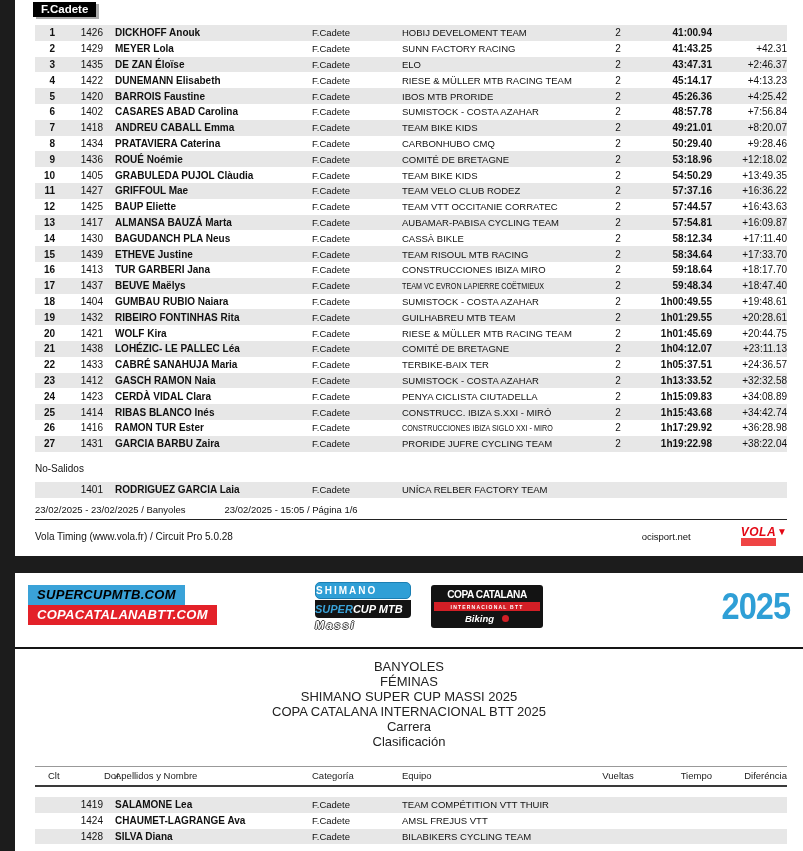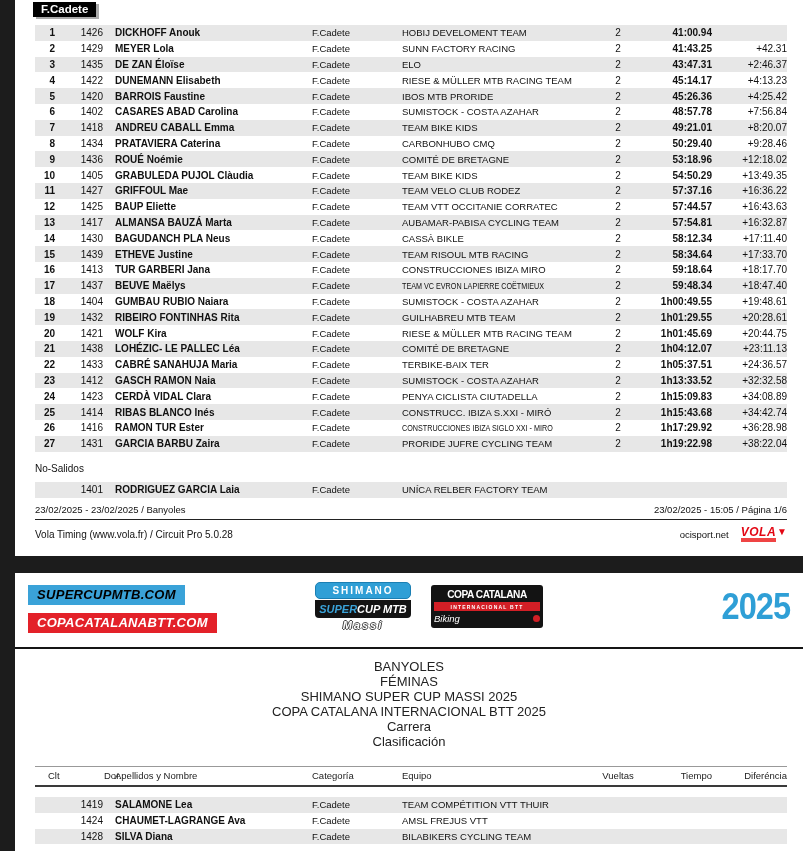--- a/index.html
+++ b/index.html
@@ -29,45 +29,45 @@
   .c-cat{width:90px;margin-left:12px;font-size:9.5px;flex:none;}
   .c-team{width:196px;font-size:9.5px;flex:none;}
   .c-laps{width:40px;text-align:center;flex:none;}
   .c-time{width:74px;text-align:right;font-weight:bold;flex:none;}
   .c-diff{width:75px;text-align:right;flex:none;}
   .condensed{font-size:9px;transform:scaleX(0.8);transform-origin:0 50%;}
 
   .ns-label{position:absolute;left:20px;top:463px;font-size:10px;}
   #p1-ns-row{position:absolute;left:20px;top:482px;}
 
-  .f-dates{position:absolute;left:20px;top:504px;width:752px;display:flex;justify-content:space-between;font-size:9.5px;}
+  .f-dates{position:absolute;left:20px;top:504px;width:752px;display:flex;justify-content:flex-start;font-size:9.5px;gap:39px;}
   .rule-footer{position:absolute;left:20px;top:519px;width:752px;height:1px;background:#222;}
   .f-credit{position:absolute;left:20px;top:526px;width:752px;display:flex;justify-content:space-between;align-items:center;font-size:10px;}
   .credit-right{display:flex;align-items:center;gap:12px;font-size:9.5px;}
   .vola{display:inline-flex;align-items:flex-start;}
-  .vola-text{color:#e30613;font-weight:bold;font-style:italic;font-size:12px;letter-spacing:0.5px;border-bottom:4px solid #ef4444;line-height:12px;}
+  .vola-text{color:#e30613;font-weight:bold;font-style:italic;font-size:12px;letter-spacing:0.5px;border-bottom:8px solid #ef4444;line-height:12px;margin-left:38px;}
   .vola-flag{color:#e30613;font-size:10px;line-height:12px;margin-left:1px;}
 
   
   .logo-stack{position:absolute;left:13px;top:12px;display:flex;flex-direction:column;align-items:flex-start;}
   .logo-blue{background:#3aa2d8;color:#000000;font-weight:bold;font-style:italic;font-size:13px;padding:2px 9px 3px;letter-spacing:0.3px;}
-  .logo-red{background:#e32129;color:#fff;font-weight:bold;font-style:italic;font-size:13px;padding:2px 9px 3px;margin-top:8px;letter-spacing:0.3px;}
-
-  .shimano-logo{position:absolute;left:292px;top:9px;width:96px;text-align:center;padding-left:8px;}
+  .logo-red{background:#e32129;color:#fff;font-weight:bold;font-style:italic;font-size:13px;padding:2px 9px 3px;margin-top:0;letter-spacing:0.3px;}
+
+  .shimano-logo{position:absolute;left:292px;top:9px;width:96px;padding-left:8px;}
   .sh-blue{background:#2f9fd6;color:#fff;font-weight:bold;font-size:10px;letter-spacing:2px;border-radius:5px;padding:2px 0;border:1px solid #1b7fb3;}
   .sh-black{background:#131313;border-radius:0 0 4px 4px;margin-top:1px;padding:3px 0;font-style:italic;font-weight:bold;font-size:11px;}
   .sh-super{color:#3aa2d8;}
   .sh-cup{color:#fff;}
   .sh-massi{margin-top:1px;font-style:italic;font-weight:bold;font-size:11px;letter-spacing:2px;color:#fff;
     text-shadow:-1px 0 #444,1px 0 #444,0 -1px #444,0 1px #444;}
 
   .copa-logo{position:absolute;left:416px;top:12px;width:106px;background:#131313;border-radius:3px;text-align:center;padding:3px 3px 4px;}
   .cc-title{color:#fff;font-weight:bold;font-size:11px;letter-spacing:-0.5px;white-space:nowrap;transform:scaleX(0.92);transform-origin:center;}
   .cc-sub{background:#d21f26;color:#fff;font-size:5px;font-weight:bold;letter-spacing:1.2px;margin:2px 0;padding:1.5px 0;}
-  .cc-biking{color:#fff;font-style:italic;font-weight:normal;font-size:9.5px;display:flex;justify-content:space-between;align-items:center;gap:8px;}
+  .cc-biking{color:#fff;font-style:italic;font-weight:bold;font-size:9.5px;display:flex;justify-content:center;align-items:center;gap:8px;}
   .cc-dot{width:7px;height:7px;border-radius:50%;background:#d21f26;display:inline-block;}
 
   .year{position:absolute;right:13px;top:14px;font-size:37px;line-height:40px;font-weight:bold;color:#2f9fd6;letter-spacing:-1px;transform:scaleX(0.88);transform-origin:right center;}
 
   .p2-rule{position:absolute;left:0;top:74px;width:788px;height:2px;background:#151515;}
   .title-block{position:absolute;left:0;top:86px;width:100%;text-align:center;font-size:13px;line-height:15px;color:#222;}
 
   .p2-thin-rule{position:absolute;left:20px;top:193px;width:752px;height:1px;background:#999;}
   .p2-header{position:absolute;left:20px;top:197px;width:752px;height:13px;font-size:9.5px;color:#222;}
   .p2-header span{position:absolute;top:0;white-space:nowrap;}
@@ -210,21 +210,21 @@
         <span class="c-diff">+16:43.63</span>
       </div>
       <div class="trow band">
         <span class="c-clt">13</span>
         <span class="c-dor">1417</span>
         <span class="c-name">ALMANSA BAUZÁ Marta</span>
         <span class="c-cat">F.Cadete</span>
         <span class="c-team">AUBAMAR-PABISA CYCLING TEAM</span>
         <span class="c-laps">2</span>
         <span class="c-time">57:54.81</span>
-        <span class="c-diff">+16:32.87</span>
+        <span class="c-diff">+16:09.87</span>
       </div>
       <div class="trow">
         <span class="c-clt">14</span>
         <span class="c-dor">1430</span>
         <span class="c-name">BAGUDANCH PLA Neus</span>
         <span class="c-cat">F.Cadete</span>
         <span class="c-team">CASSÀ BIKLE</span>
         <span class="c-laps">2</span>
         <span class="c-time">58:12.34</span>
         <span class="c-diff">+17:11.40</span>

